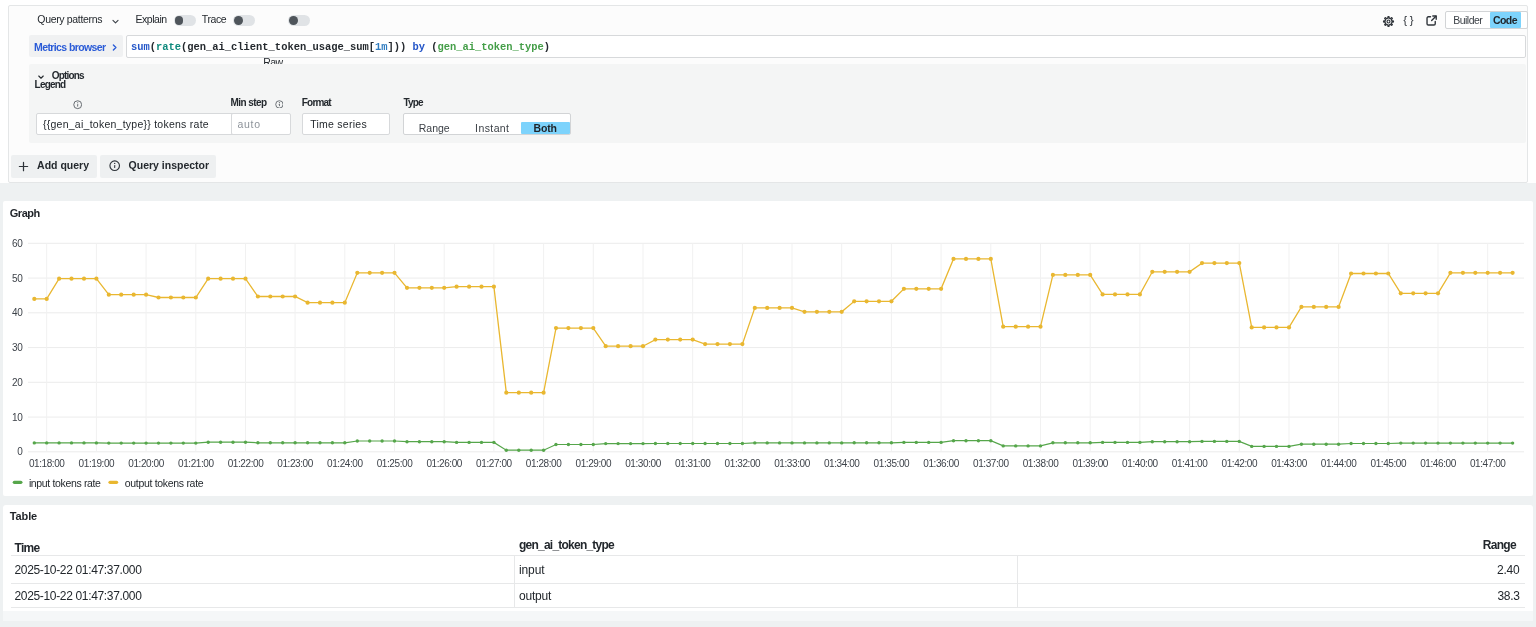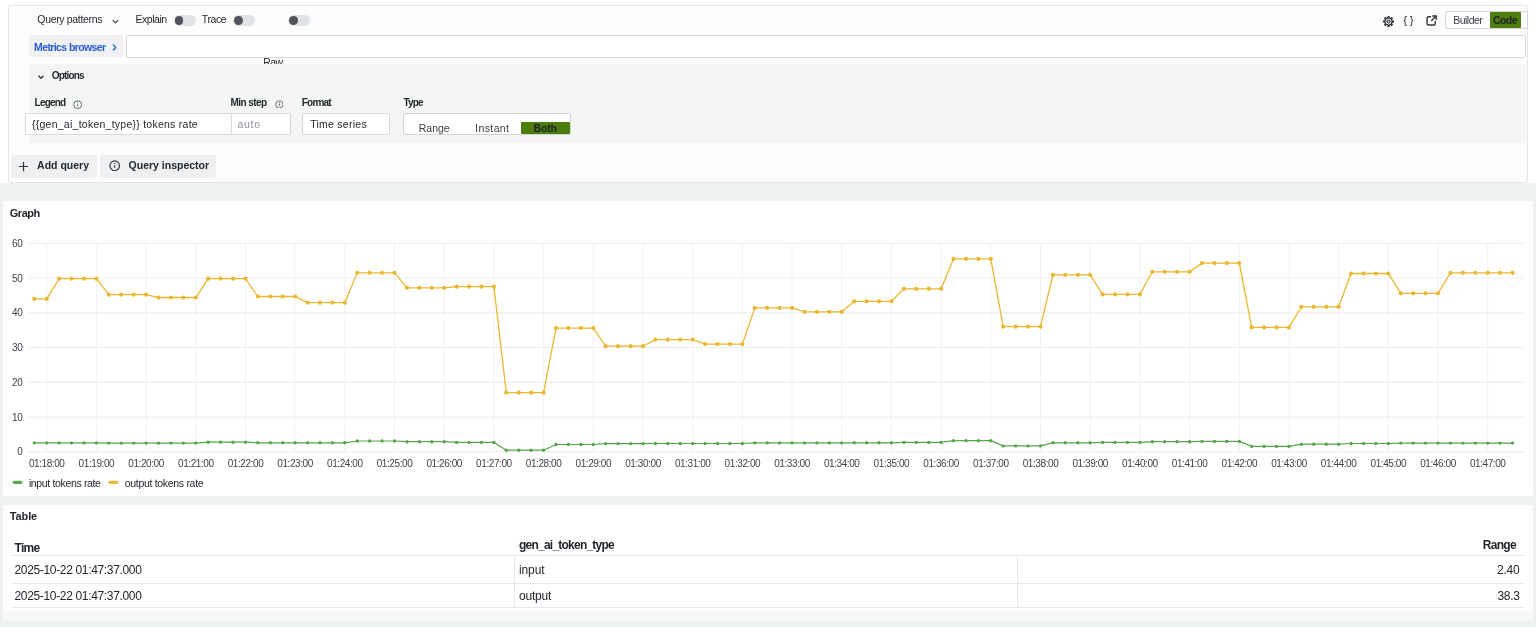--- a/index.html
+++ b/index.html
@@ -3,21 +3,21 @@
 * { margin:0; padding:0; box-sizing:border-box; }
 html,body { width:1536px; height:627px; background:#eef1f2; font-family:"Liberation Sans",sans-serif; overflow:hidden; position:relative; }
 .abs { position:absolute; }
 #top { position:absolute; left:0; top:0; width:1536px; height:183px; background:#fff; }
 #qcard { position:absolute; left:8px; top:5px; width:1520px; height:178px; background:#fcfcfc; border:1px solid #e4e6e7; border-radius:2px; }
 .r1 { font-size:10.5px; color:#24292e; white-space:nowrap; }
 .tgl { position:absolute; width:22.4px; height:11px; border-radius:5.5px; background:#e0e3e6; }
 .tgl .knob { position:absolute; left:1.2px; top:1.1px; width:8.8px; height:8.8px; border-radius:50%; background:#4f555b; }
 .seg { position:absolute; background:#fff; border:1px solid #d2d4d6; border-radius:2px; display:flex; align-items:stretch; }
 .seg span { display:flex; align-items:center; justify-content:center; color:#3c4147; white-space:nowrap; }
-.seg .on { background:#4d7c0f; font-weight:bold; color:#1f2328; border-radius:1px; }
+.seg .on { background:#7dd3fc; font-weight:bold; color:#1f2328; border-radius:1px; }
 .inp { position:absolute; background:#fff; border:1px solid #d7d9db; border-radius:2px; font-size:10.5px; color:#24292e; display:flex; align-items:center; white-space:nowrap; }
 .olbl { font-size:10px; font-weight:bold; color:#24292e; white-space:nowrap; }
 #gcard { position:absolute; left:3px; top:201px; width:1530px; height:295px; background:#fff; border-radius:2px; }
 #tcard { position:absolute; left:3px; top:505px; width:1530px; height:116px; background:#fff; border-radius:3px; }
 .bold { font-weight:bold; }
 .mono { font-family:"Liberation Mono",monospace; }
 .tc { font-size:12px; color:#22272c; white-space:nowrap; }
 </style></head>
 <body>
 <div id="top"></div>
@@ -63,47 +63,48 @@
   </div>
 
   <div class="abs" style="left:19.5px;top:29px;width:94.5px;height:22px;background:#f0f1f2;border-radius:2px;"></div>
   <span class="abs" style="left:25px;top:34.5px;font-size:10.5px;font-weight:bold;color:#2a5bd7;letter-spacing:-0.6px;white-space:nowrap;">Metrics browser</span>
   <span class="abs" style="left:100.5px;top:37px;">
       <svg width="9" height="9" viewBox="0 0 16 16" style="display:block">
         <path d="M6 3.5L10.5 8L6 12.5" fill="none" stroke="#2a5bd7" stroke-width="2.4" stroke-linecap="round" stroke-linejoin="round"></path>
       </svg>
     </span>
   <div class="abs" style="left:116.5px;top:29px;width:1400.5px;height:22.5px;background:#fff;border:1px solid #d7d9db;border-radius:2px;"></div>
+  <div class="abs mono" style="left:122px;top:34.8px;font-size:10.43px;font-weight:600;color:#24292e;white-space:pre;"><span style="color:#2456c8">sum</span>(<span style="color:#0f8a7d">rate</span>(gen_ai_client_token_usage_sum[<span style="color:#2f7cc0">1m</span>])) <span style="color:#2456c8">by</span> (<span style="color:#449e48">gen_ai_token_type</span>)</div>
 
   <div class="abs" style="left:20px;top:58px;width:1497px;height:79px;background:#f4f5f5;border-radius:2px;"></div>
   <span class="abs" style="left:27.5px;top:67px;">
       <svg width="8" height="8" viewBox="0 0 16 16" style="display:block">
         <path d="M3.5 6l4.5 4.5L12.5 6" fill="none" stroke="#24292e" stroke-width="2.2" stroke-linecap="round" stroke-linejoin="round"></path>
       </svg>
     </span>
   <span class="abs olbl" style="left:42.8px;top:63.9px;letter-spacing:-0.84px;">Options</span>
-  <span class="abs olbl" style="left:25.6px;top:91.0px;letter-spacing:-0.8px;text-align:center;">Legend</span>
+  <span class="abs olbl" style="left:25.6px;top:73px;letter-spacing:-0.8px;text-align:center;">Legend</span>
   <span class="abs" style="left:63.9px;top:94.3px;">
       <svg width="9.4" height="9.4" viewBox="0 0 16 16" style="display:block">
         <circle cx="8" cy="8" r="6.7" fill="none" stroke="#555b61" stroke-width="1.5"></circle>
         <rect x="7.25" y="7" width="1.5" height="4.3" rx="0.75" fill="#555b61"></rect>
         <circle cx="8" cy="4.8" r="0.95" fill="#555b61"></circle>
       </svg>
     </span>
   <span class="abs olbl" style="left:221.4px;top:91.0px;letter-spacing:-0.55px;">Min step</span>
   <span class="abs" style="left:265.7px;top:93.6px;">
       <svg width="8.8" height="8.8" viewBox="0 0 16 16" style="display:block">
         <circle cx="8" cy="8" r="6.7" fill="none" stroke="#555b61" stroke-width="1.5"></circle>
         <rect x="7.25" y="7" width="1.5" height="4.3" rx="0.75" fill="#555b61"></rect>
         <circle cx="8" cy="4.8" r="0.95" fill="#555b61"></circle>
       </svg>
     </span>
   <span class="abs olbl" style="left:292.8px;top:91.0px;letter-spacing:-0.8px;">Format</span>
   <span class="abs olbl" style="left:394.6px;top:91.0px;letter-spacing:-0.9px;">Type</span>
-  <div class="inp" style="left:16px;top:107px;width:213px;height:21.5px;padding-left:6px;letter-spacing:0.25px;">{{gen_ai_token_type}} tokens rate</div>
+  <div class="inp" style="left:27px;top:107px;width:213px;height:21.5px;padding-left:6px;letter-spacing:0.25px;">{{gen_ai_token_type}} tokens rate</div>
   <div class="inp" style="left:222.1px;top:107px;width:59.6px;height:21.5px;padding-left:5.4px;color:#8d939a;letter-spacing:0.7px;">auto</div>
   <div class="inp" style="left:293.2px;top:107px;width:88.2px;height:21.5px;padding-left:7px;letter-spacing:0.26px;justify-content:space-between;padding-right:23px;">Time series <svg width="8" height="8" viewBox="0 0 16 16" style="display:block">
         <path d="M3.5 6l4.5 4.5L12.5 6" fill="none" stroke="#3e434a" stroke-width="2.0" stroke-linecap="round" stroke-linejoin="round"></path>
       </svg></div>
   <div class="seg" style="left:394.4px;top:107px;height:21.5px;font-size:10.5px;align-items:flex-end;">
     <span style="width:59.6px;">Range</span>
       <span style="width:56.6px;letter-spacing:0.4px;">Instant</span>
       <span class="on" style="width:49.2px;letter-spacing:-0.13px;">Both</span>
   </div>
 

